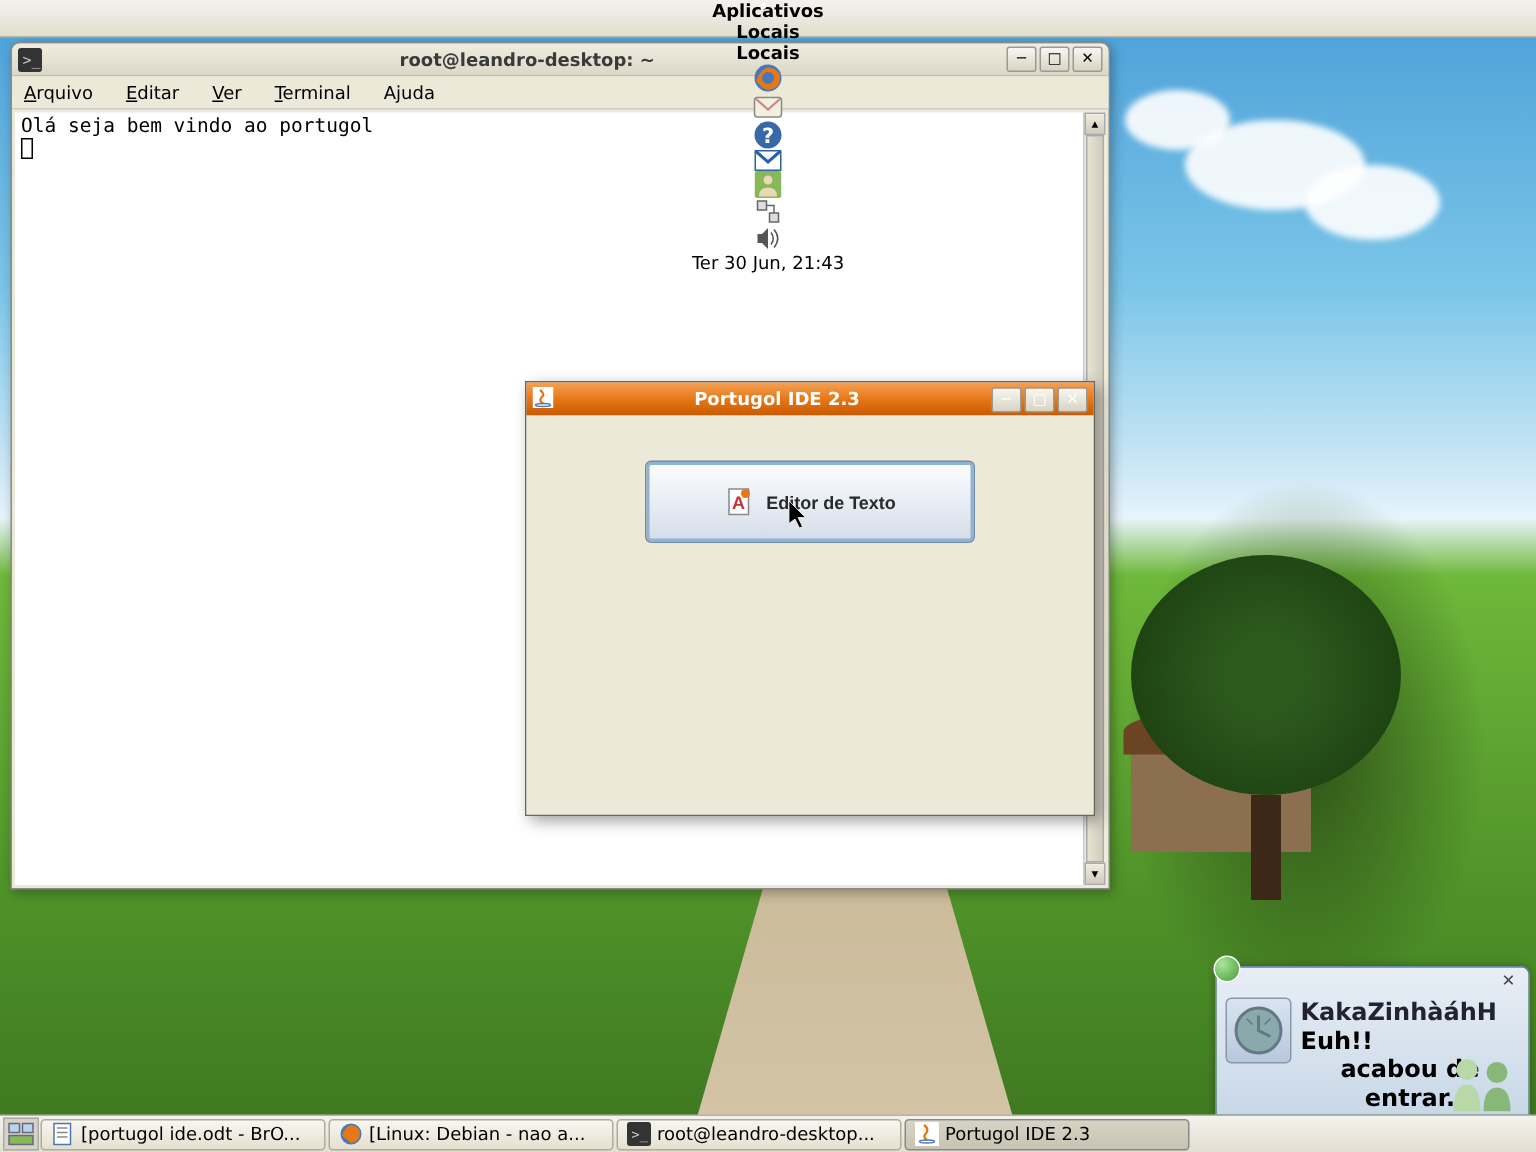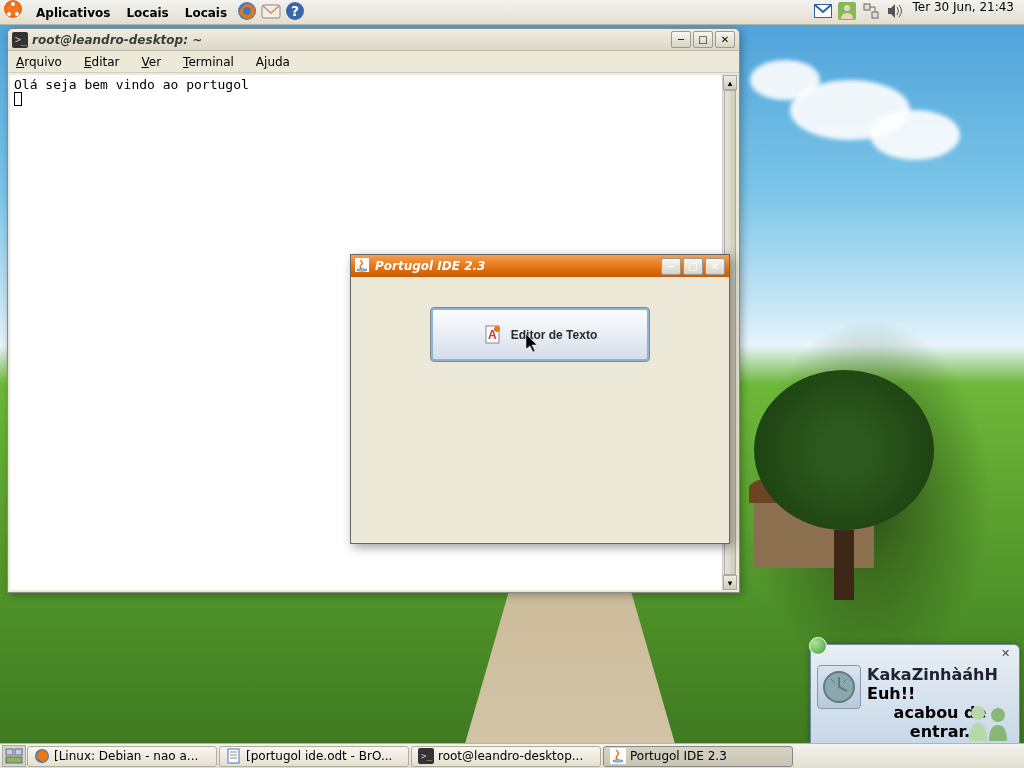--- a/index.html
+++ b/index.html
@@ -29,22 +29,23 @@
 .tree-crown { width:180px; height:160px; background:radial-gradient(circle,#2d5a1e 20%,#1a3d0f 90%); border-radius:50%; }
 .tree-trunk { width:20px; height:70px; background:#3d2818; margin:0 auto; }
 .house { position:absolute; right:150px; bottom:200px; width:120px; height:70px; background:#8b6f4e; }
 .house-roof { width:130px; height:30px; background:#6b4423; margin-left:-5px; margin-top:-25px; border-radius:50% 50% 0 0; }
 
 
 .top-panel {
   position: absolute; top:0; left:0; right:0; height:25px;
   background: linear-gradient(to bottom,#f4f2ee 0%, #e2decf 100%);
   border-bottom:1px solid #b8b4a4;
-  display:flex; padding:0 4px;
+  display:flex; align-items:center; padding:0 4px;
   z-index:100;
+  flex-direction:column;
 }
 .ubuntu-logo { width:18px; height:18px; border-radius:50%;
   background: radial-gradient(circle,#f47421 40%, #d35400 100%);
   margin-right:6px; position:relative;
 }
 .ubuntu-logo::before{content:"";position:absolute;width:4px;height:4px;background:#fff;border-radius:50%;top:2px;left:7px;}
 .ubuntu-logo::after{content:"";position:absolute;width:4px;height:4px;background:#fff;border-radius:50%;bottom:2px;left:3px;box-shadow:8px 0 0 #fff;}
 .menu-item { padding:0 8px; cursor:pointer; height:25px; display:flex; align-items:center; font-weight:bold;}
 .panel-icon { width:22px; height:22px; margin:0 1px; display:flex; align-items:center; justify-content:center; cursor:pointer;}
 .spacer { flex:1; }
@@ -73,21 +74,21 @@
   position:absolute; top:28px; left:7px; width:733px; height:565px;
   background:#ece9d8; border:1px solid #8a8a8a; border-radius:6px 6px 0 0;
   box-shadow:2px 2px 8px rgba(0,0,0,0.3);
   z-index:10;
 }
 .win-titlebar {
   height:22px; background:linear-gradient(to bottom,#f0ede0,#dcd8c8);
   border-radius:5px 5px 0 0; display:flex; align-items:center; padding:0 4px;
   border-bottom:1px solid #c0bcac;
 }
-.win-title { flex:1; font-weight:bold; font-size:12px; color:#3a3a3a;font-style:italic;}
+.win-title { flex:1; text-align:center; font-weight:bold; font-size:12px; color:#3a3a3a;}
 .win-icon{width:16px;height:16px;margin-right:4px;}
 .win-btns { display:flex; gap:2px;}
 .win-btn { width:20px; height:17px; background:linear-gradient(to bottom,#f8f6f0,#d8d4c4);
   border:1px solid #999; border-radius:2px; font-size:10px; display:flex; align-items:center; justify-content:center; cursor:pointer;}
 .terminal-menu { height:22px; background:#ece9d8; display:flex; padding:0 8px; gap:22px; align-items:center; border-bottom:1px solid #ccc;}
 .terminal-menu span { cursor:pointer;}
 .underline{text-decoration:underline;}
 .terminal-body { background:#fff; margin:2px; height:calc(100% - 48px);
   font-family:"DejaVu Sans Mono",monospace; font-size:13px; padding:2px 4px; color:#000;
   overflow:auto; position:relative;
@@ -308,36 +309,36 @@
   <div class="show-desktop">
     <svg width="18" height="16" viewBox="0 0 18 16">
         <rect x="1" y="1" width="7" height="6" fill="#b8d4e8" stroke="#668"></rect>
         <rect x="10" y="1" width="7" height="6" fill="#b8d4e8" stroke="#668"></rect>
         <rect x="1" y="9" width="16" height="6" fill="#88b858" stroke="#668"></rect>
       </svg>
   </div>
   <div class="task-btn">
     <div class="task-icon">
         <svg width="16" height="16" viewBox="0 0 16 16">
-          <circle cx="8" cy="8" r="7" fill="#4878b8"></circle>
-          <path d="M2 9 Q4 3 8 2 Q14 3 14 8 Q14 13 8 14" fill="#e67817"></path>
-        </svg>
-      </div>
-    <span>[Linux: Debian - nao a...</span>
-  </div>
-  <div class="task-btn">
-    <div class="task-icon">
-        <svg width="16" height="16" viewBox="0 0 16 16">
           <rect x="2" y="1" width="11" height="14" fill="#fff" stroke="#4878b8"></rect>
           <line x1="4" y1="4" x2="11" y2="4" stroke="#888"></line>
           <line x1="4" y1="7" x2="11" y2="7" stroke="#888"></line>
           <line x1="4" y1="10" x2="11" y2="10" stroke="#888"></line>
         </svg>
       </div>
     <span>[portugol ide.odt - BrO...</span>
+  </div>
+  <div class="task-btn">
+    <div class="task-icon">
+        <svg width="16" height="16" viewBox="0 0 16 16">
+          <circle cx="8" cy="8" r="7" fill="#4878b8"></circle>
+          <path d="M2 9 Q4 3 8 2 Q14 3 14 8 Q14 13 8 14" fill="#e67817"></path>
+        </svg>
+      </div>
+    <span>[Linux: Debian - nao a...</span>
   </div>
   <div class="task-btn">
     <div class="task-icon">
         <svg width="16" height="16" viewBox="0 0 16 16">
           <rect width="16" height="16" rx="2" fill="#333"></rect>
           <text x="3" y="11" fill="#ccc" font-size="9" font-family="monospace">&gt;_</text>
         </svg>
       </div>
     <span>root@leandro-desktop...</span>
   </div>

